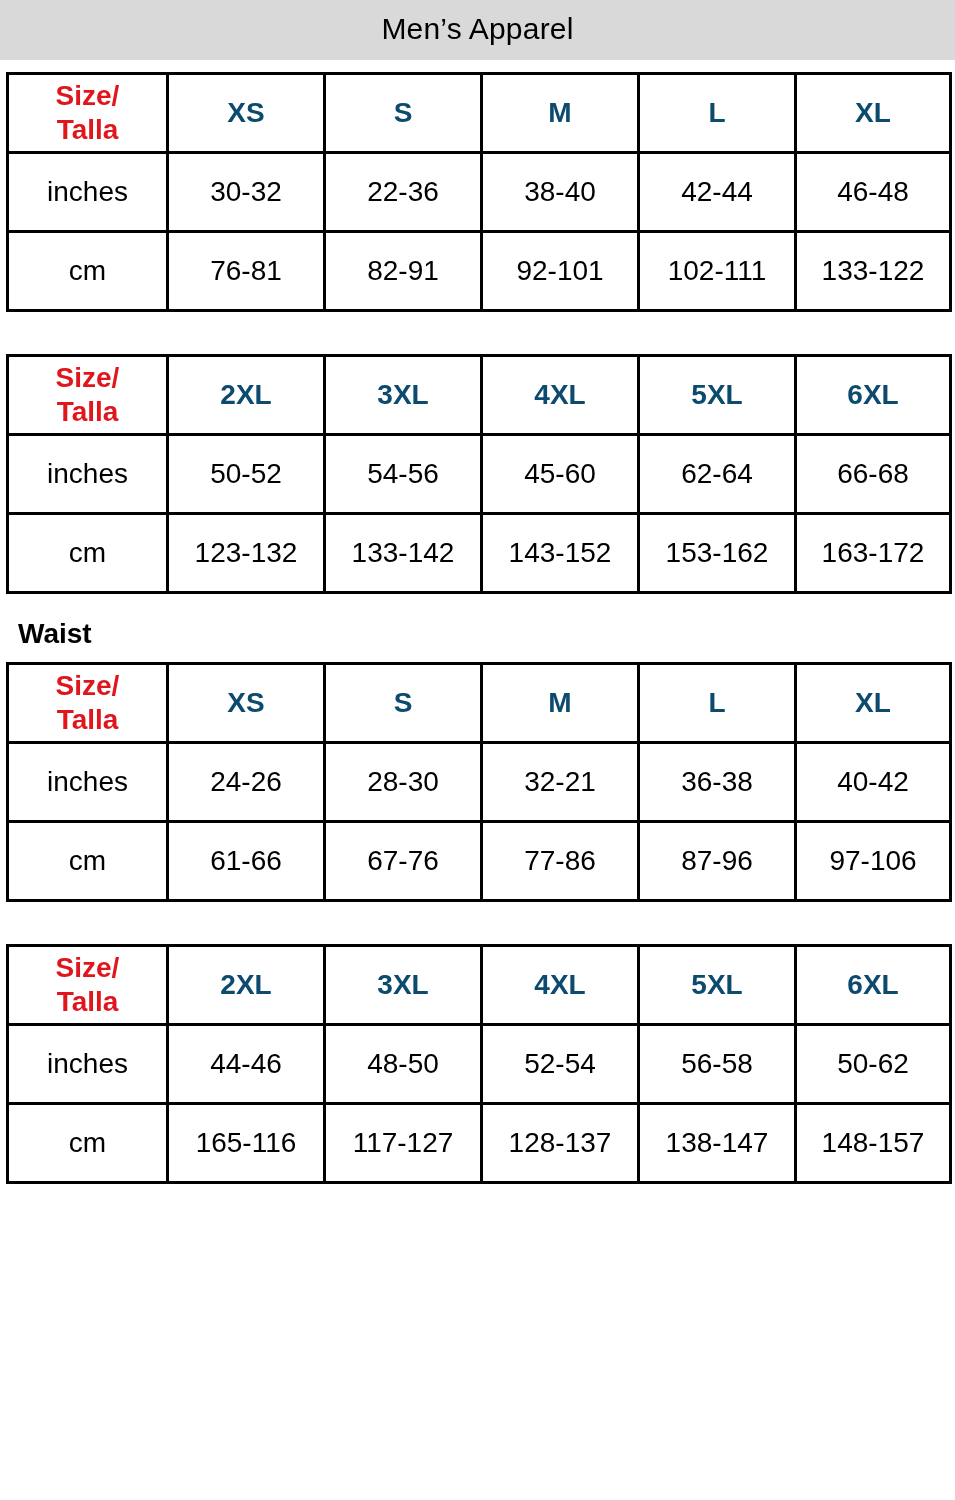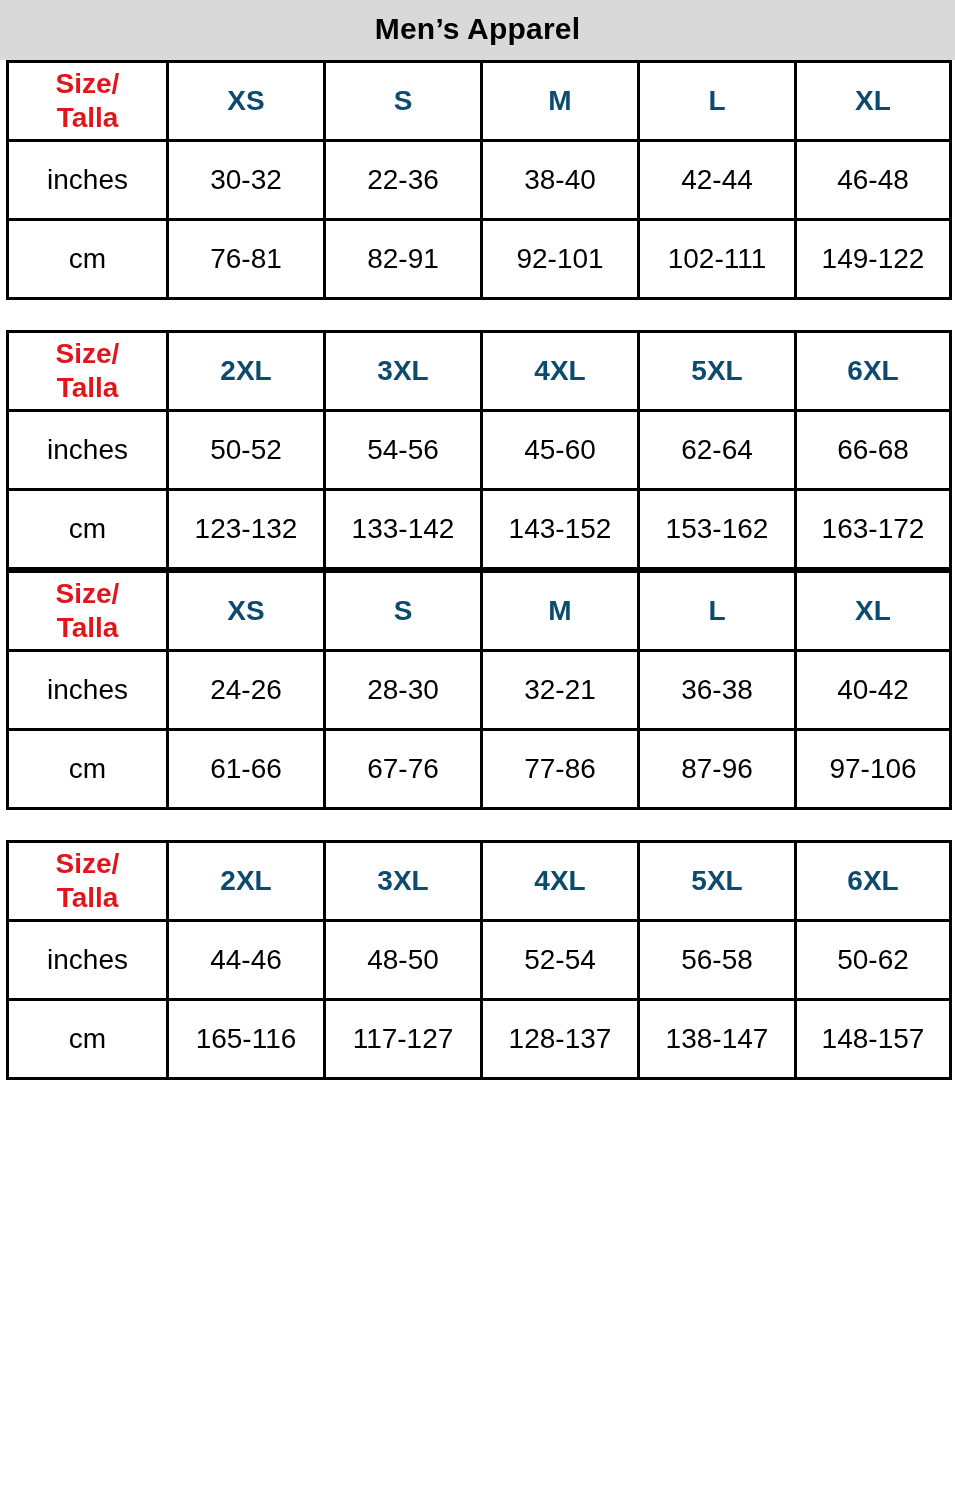--- a/index.html
+++ b/index.html
@@ -18,34 +18,34 @@
     width: 955px;
     height: 1500px;
     position: relative;
     box-sizing: border-box;
   }
   .title-bar {
     width: 100%;
     background: #d9d9d9;
     text-align: center;
     font-size: 30px;
-    font-weight: bold;
+    font-weight: normal;
     color: #000;
     padding: 12px 0 14px 0;
     box-sizing: border-box;
     letter-spacing: 0.2px;
   }
   .section-heading {
     font-size: 28px;
     font-weight: bold;
     margin: 24px 0 12px 18px;
     color: #000;
   }
   .table-wrap {
-    margin: 0 6px 0 6px;
+    margin: 12px 6px 0 6px;
     padding: 0 0 0 0;
   }
   table.size-table {
     border-collapse: collapse;
     table-layout: fixed;
     width: 943px;
     margin: 0 auto 0 auto;
     border: 3px solid #000;
   }
   table.size-table td {
@@ -129,21 +129,21 @@
           <td class="val shade">38-40</td>
           <td class="val">42-44</td>
           <td class="val shade">46-48</td>
         </tr>
         <tr>
           <td class="rowlabel">cm</td>
           <td class="val shade">76-81</td>
           <td class="val">82-91</td>
           <td class="val shade">92-101</td>
           <td class="val">102-111</td>
-          <td class="val shade">149-122</td>
+          <td class="val shade">133-122</td>
         </tr>
       </tbody>
     </table>
   </div>
 
   <div class="spacer-md"></div>
 
   <div class="table-wrap">
     <table class="size-table">
       <colgroup>
@@ -176,20 +176,21 @@
           <td class="val shade">123-132</td>
           <td class="val">133-142</td>
           <td class="val shade">143-152</td>
           <td class="val">153-162</td>
           <td class="val shade">163-172</td>
         </tr>
       </tbody>
     </table>
   </div>
 
+  <div class="section-heading">Waist</div>
 
   <div class="table-wrap">
     <table class="size-table">
       <colgroup>
           <col class="c0">
           <col class="c1">
           <col class="c2">
           <col class="c3">
           <col class="c4">
           <col class="c5">

